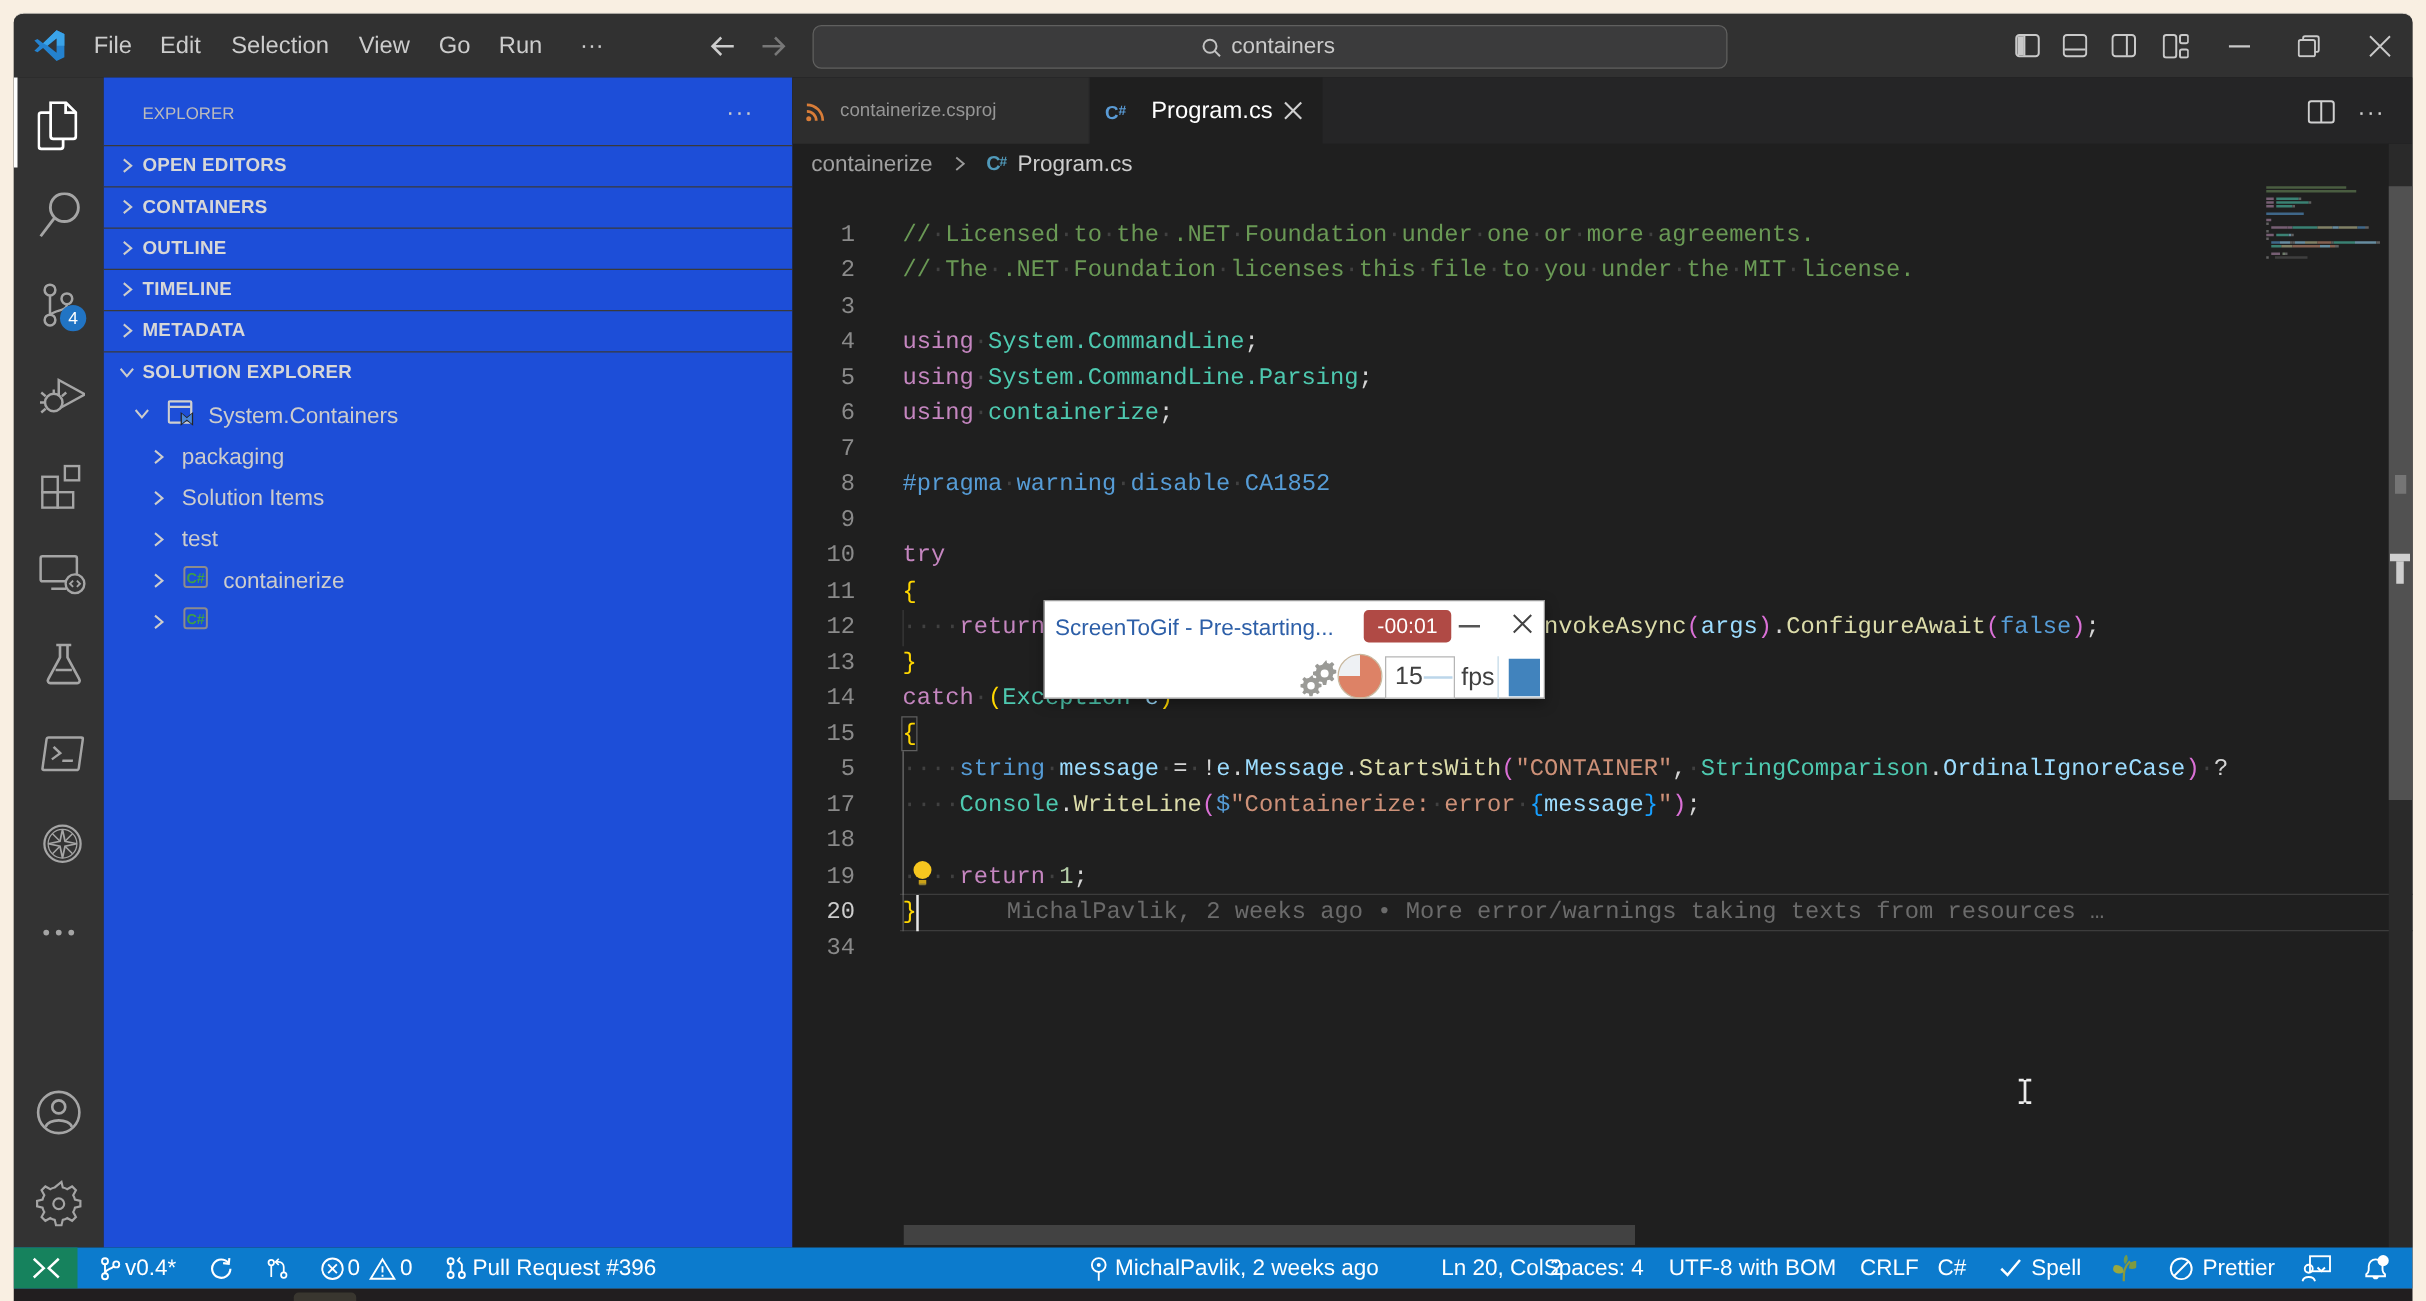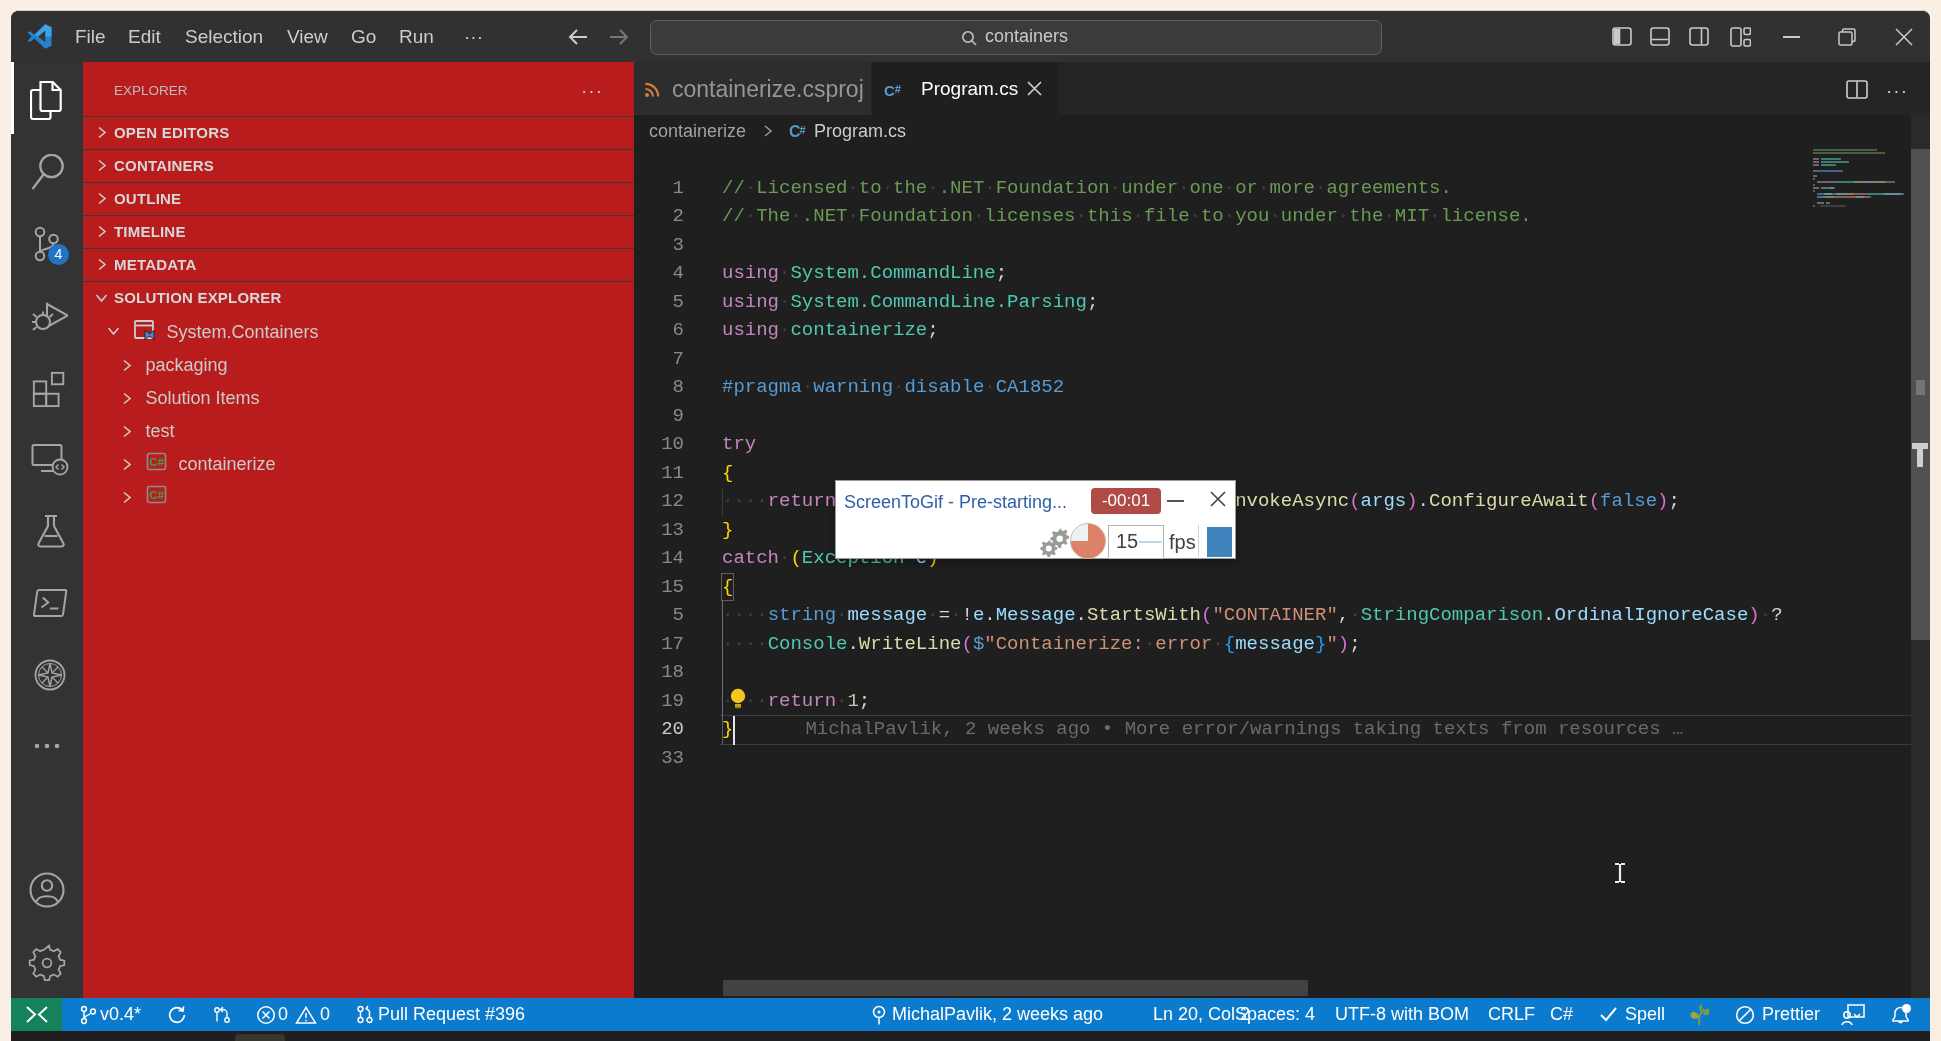--- a/index.html
+++ b/index.html
@@ -1,20 +1,20 @@
 <!DOCTYPE html>
 <html><head><meta charset="utf-8">
 <style>
 * { margin:0; padding:0; box-sizing:border-box; }
 html,body { width:1941px; height:1041px; overflow:hidden; background:#f9efe2; font-family:"Liberation Sans",sans-serif; }
 #win { position:absolute; left:11px; top:10px; width:1919px; height:1021px; background:#1f1f1f; border-radius:8px 8px 0 0; overflow:hidden; border-top:1px solid #d5d0c8; }
 #titlebar { position:absolute; left:0; top:0; width:1919px; height:51px; background:#313131; }
 .menu { position:absolute; top:0; height:51px; line-height:51px; color:#cccccc; font-size:19px; }
 #activity { position:absolute; left:0; top:51px; width:72px; height:936px; background:#333333; }
-#sidebar { position:absolute; left:72px; top:51px; width:551px; height:936px; background:#b91c1c; }
+#sidebar { position:absolute; left:72px; top:51px; width:551px; height:936px; background:#1d4ed8; }
 #editor { position:absolute; left:623px; top:51px; width:1296px; height:936px; background:#1f1f1f; }
 #statusbar { position:absolute; left:0; top:987px; width:1919px; height:33px; background:#0c7bcd; color:#ffffff; font-size:18px; }
 .sb { position:absolute; top:0; height:33px; line-height:33px; white-space:nowrap; }
 .shead { position:absolute; left:31px; height:33px; line-height:33px; font-weight:bold; font-size:15px; color:#d7d7d7; letter-spacing:.2px; }
 .titem { position:absolute; height:33px; line-height:33px; font-size:18px; color:#cccccc; }
 .divl { position:absolute; left:0; width:551px; height:1px; background:#3a3a3a; }
 .badge { position:absolute; left:37px; top:181.5px; width:21px; height:21px; border-radius:50%; background:#2174c4; color:#ffffff; font-size:14px; text-align:center; line-height:21px; }
 #code { position:absolute; left:88px; top:83.25px; font-family:"Liberation Mono",monospace; font-size:19px; line-height:28.5px; white-space:pre; }
 .cl { height:28.5px; }
 .cl i { font-style:normal; color:#404040; }
@@ -219,21 +219,21 @@
     </div>
     <div id="editor">
       <div style="position:absolute;left:0;top:0;width:1296px;height:53px;background:#252526"></div>
       <div class="tab" style="left:0;width:237px;background:#2d2d2d"></div>
       <div class="tab" style="left:238px;width:186px;background:#1f1f1f"></div>
       <svg style="position:absolute;left:10px;top:20px;" width="16" height="16" viewBox="0 0 16 16" fill="none">
 <circle cx="3" cy="13" r="2" fill="#d97d38"></circle>
 <path d="M1.5 7 a7.5 7.5 0 0 1 7.5 7.5" stroke="#d97d38" stroke-width="2.2"></path>
 <path d="M1.5 1.8 a12.7 12.7 0 0 1 12.7 12.7" stroke="#d97d38" stroke-width="2.2"></path>
 </svg>
-      <div class="sb" style="left:38px;top:11px;height:32px;line-height:32px;font-size:23px;color:#969696">containerize.csproj</div>
+      <div class="sb" style="left:38px;top:11px;height:32px;line-height:32px;font-size:15px;color:#969696">containerize.csproj</div>
       <div style="position:absolute;left:250px;top:15px;width:22px;height:24px;font-family:'Liberation Sans';font-weight:bold;font-size:15px;color:#5a9bd5;line-height:24px">C<span style="font-size:11px;vertical-align:3px">#</span></div>
       <div class="sb" style="left:287px;top:11px;height:32px;line-height:32px;font-size:19px;color:#ffffff">Program.cs</div>
       <svg style="position:absolute;left:392px;top:18px;" width="17" height="17" viewBox="0 0 17 17" fill="none">
         <path d="M2 2 l13 13 M15 2 L2 15" stroke="#cfcfcf" stroke-width="1.7"></path>
       </svg>
       <svg style="position:absolute;left:1212px;top:18px;" width="22" height="20" viewBox="0 0 22 20" fill="none">
         <rect x="1" y="1" width="20" height="17" rx="2" stroke="#cfcfcf" stroke-width="1.6"></rect>
         <path d="M11 1.5 v16" stroke="#cfcfcf" stroke-width="1.6"></path>
       </svg>
       <div class="sb" style="left:1252px;top:12px;font-size:19px;color:#cfcfcf;letter-spacing:1px">···</div>
@@ -259,21 +259,21 @@
         <div>11</div>
         <div>12</div>
         <div>13</div>
         <div>14</div>
         <div>15</div>
         <div>5</div>
         <div>17</div>
         <div>18</div>
         <div>19</div>
         <div class="act">20</div>
-        <div>33</div>
+        <div>34</div>
       </div>
       <div id="code"><div class="cl" style="visibility:hidden">x</div><div class="cl"><span style="color:#6A9955">//<i>·</i>Licensed<i>·</i>to<i>·</i>the<i>·</i>.NET<i>·</i>Foundation<i>·</i>under<i>·</i>one<i>·</i>or<i>·</i>more<i>·</i>agreements.</span></div><div class="cl"><span style="color:#6A9955">//<i>·</i>The<i>·</i>.NET<i>·</i>Foundation<i>·</i>licenses<i>·</i>this<i>·</i>file<i>·</i>to<i>·</i>you<i>·</i>under<i>·</i>the<i>·</i>MIT<i>·</i>license.</span></div><div class="cl"></div><div class="cl"><span style="color:#C586C0">using</span><span style="color:#444444"><i>·</i></span><span style="color:#4EC9B0">System.CommandLine</span><span style="color:#D4D4D4">;</span></div><div class="cl"><span style="color:#C586C0">using</span><span style="color:#444444"><i>·</i></span><span style="color:#4EC9B0">System.CommandLine.Parsing</span><span style="color:#D4D4D4">;</span></div><div class="cl"><span style="color:#C586C0">using</span><span style="color:#444444"><i>·</i></span><span style="color:#4EC9B0">containerize</span><span style="color:#D4D4D4">;</span></div><div class="cl"></div><div class="cl"><span style="color:#569CD6">#pragma</span><span style="color:#444444"><i>·</i></span><span style="color:#569CD6">warning</span><span style="color:#444444"><i>·</i></span><span style="color:#569CD6">disable</span><span style="color:#444444"><i>·</i></span><span style="color:#569CD6">CA1852</span></div><div class="cl"></div><div class="cl"><span style="color:#C586C0">try</span></div><div class="cl"><span style="color:#FFD700">{</span></div><div class="cl"><span style="color:#444444"><i>·</i><i>·</i><i>·</i><i>·</i></span><span style="color:#C586C0">return</span><span style="color:#444444"><i>·</i></span><span style="color:#C586C0">await</span><span style="color:#444444"><i>·</i></span><span style="color:#C586C0">new</span><span style="color:#444444"><i>·</i></span><span style="color:#4EC9B0">ContainerizeCommands</span><span style="color:#DA70D6">()</span><span style="color:#D4D4D4">.</span><span style="color:#DCDCAA">InvokeAsync</span><span style="color:#DA70D6">(</span><span style="color:#9CDCFE">args</span><span style="color:#DA70D6">)</span><span style="color:#D4D4D4">.</span><span style="color:#DCDCAA">ConfigureAwait</span><span style="color:#DA70D6">(</span><span style="color:#569CD6">false</span><span style="color:#DA70D6">)</span><span style="color:#D4D4D4">;</span></div><div class="cl"><span style="color:#FFD700">}</span></div><div class="cl"><span style="color:#C586C0">catch</span><span style="color:#444444"><i>·</i></span><span style="color:#FFD700">(</span><span style="color:#4EC9B0">Exception</span><span style="color:#444444"><i>·</i></span><span style="color:#9CDCFE">e</span><span style="color:#FFD700">)</span></div><div class="cl"><span style="color:#FFD700">{</span></div><div class="cl"><span style="color:#444444"><i>·</i><i>·</i><i>·</i><i>·</i></span><span style="color:#569CD6">string</span><span style="color:#444444"><i>·</i></span><span style="color:#9CDCFE">message</span><span style="color:#444444"><i>·</i></span><span style="color:#D4D4D4">=</span><span style="color:#444444"><i>·</i></span><span style="color:#D4D4D4">!</span><span style="color:#9CDCFE">e</span><span style="color:#D4D4D4">.</span><span style="color:#9CDCFE">Message</span><span style="color:#D4D4D4">.</span><span style="color:#DCDCAA">StartsWith</span><span style="color:#DA70D6">(</span><span style="color:#CE9178">"CONTAINER"</span><span style="color:#D4D4D4">,</span><span style="color:#444444"><i>·</i></span><span style="color:#4EC9B0">StringComparison</span><span style="color:#D4D4D4">.</span><span style="color:#9CDCFE">OrdinalIgnoreCase</span><span style="color:#DA70D6">)</span><span style="color:#444444"><i>·</i></span><span style="color:#D4D4D4">?</span></div><div class="cl"><span style="color:#444444"><i>·</i><i>·</i><i>·</i><i>·</i></span><span style="color:#4EC9B0">Console</span><span style="color:#D4D4D4">.</span><span style="color:#DCDCAA">WriteLine</span><span style="color:#DA70D6">(</span><span style="color:#569CD6">$</span><span style="color:#CE9178">"Containerize:<i>·</i>error<i>·</i></span><span style="color:#179FFF">{</span><span style="color:#9CDCFE">message</span><span style="color:#179FFF">}</span><span style="color:#CE9178">"</span><span style="color:#DA70D6">)</span><span style="color:#D4D4D4">;</span></div><div class="cl"></div><div class="cl"><span style="color:#444444"><i>·</i><i>·</i><i>·</i><i>·</i></span><span style="color:#C586C0">return</span><span style="color:#444444"><i>·</i></span><span style="color:#B5CEA8">1</span><span style="color:#D4D4D4">;</span></div><div class="cl"><span style="color:#FFD700">}</span><span class="ghost">MichalPavlik, 2 weeks ago • More error/warnings taking texts from resources …</span></div><div class="cl"></div></div>
       <div style="position:absolute;left:98.5px;top:654px;width:2.5px;height:29px;background:#e6e6e6"></div>
       <svg style="position:absolute;left:94px;top:625px;" width="20" height="22" viewBox="0 0 20 22" fill="none">
 <circle cx="10" cy="9" r="7.2" fill="#f6c61f"></circle>
 <path d="M7 17 h6 v3.5 h-6 z" fill="#caa118"></path>
 <path d="M7.5 20.5 h5" stroke="#8a7a30" stroke-width="1.5"></path>
 </svg>
       <div style="position:absolute;left:88px;top:426px;width:1px;height:29px;background:#3a3a3a"></div>
       <div style="position:absolute;left:88px;top:539px;width:1px;height:115px;background:#707070"></div>

